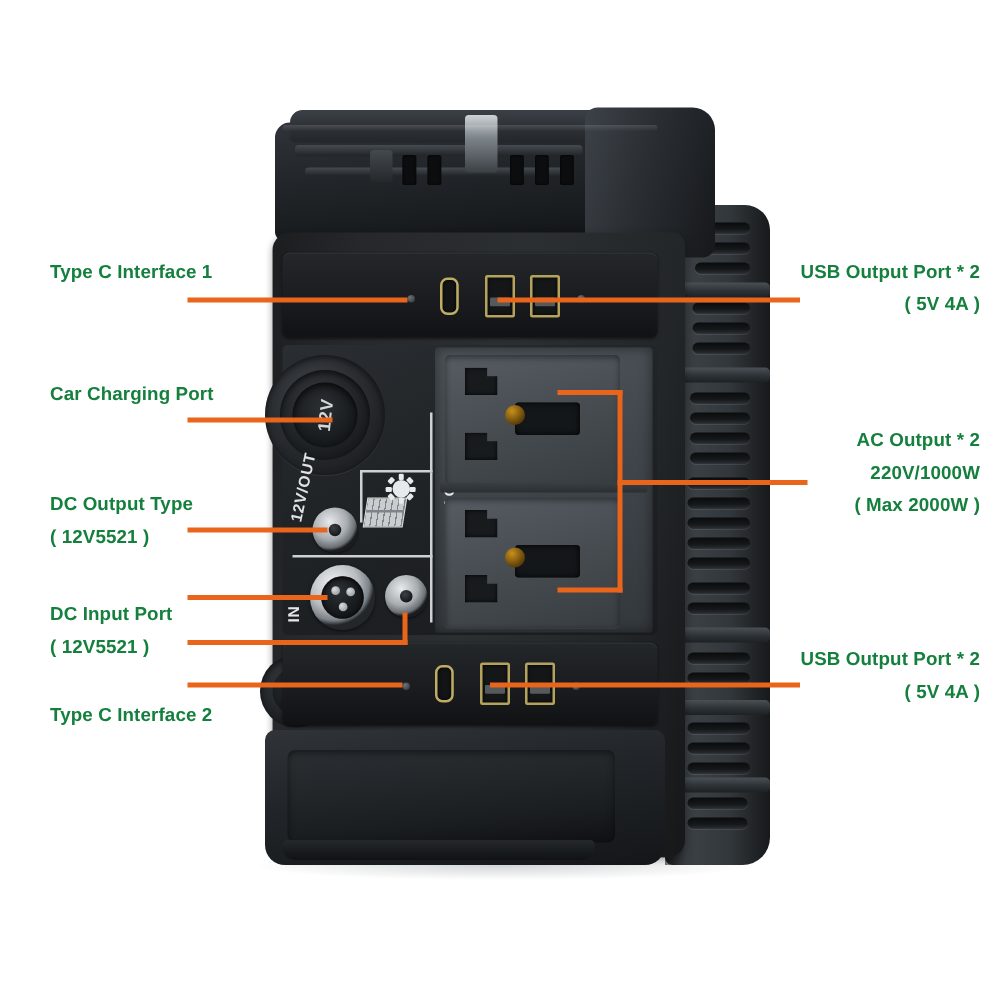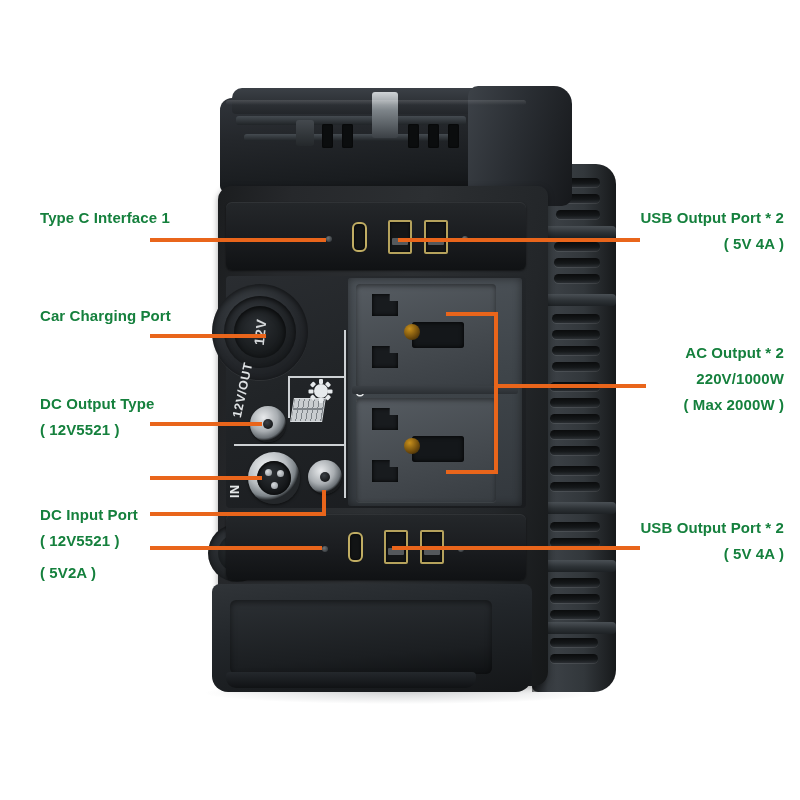--- a/index.html
+++ b/index.html
@@ -474,27 +474,27 @@
   <div class="label" style="left:40px;top:303px;">
     <span class="ln">Car Charging Port</span>
   </div>
 
   <div class="label" style="left:40px;top:391px;">
     <span class="ln">DC Output Type</span>
     <span class="ln">( 12V5521 )</span>
   </div>
 
 
-  <div class="label" style="left:40px;top:502px;">
+  <div class="label" style="left:40px;top:479px;">
     <span class="ln">DC Input Port</span>
     <span class="ln">( 12V5521 )</span>
   </div>
 
   <div class="label" style="left:40px;top:560px;">
-    <span class="ln">( 5V2A )</span>
+    <span class="ln">Type C Interface 2</span>
   </div>
 
   <div class="label right" style="left:624px;top:205px;width:160px;">
     <span class="ln">USB Output Port * 2</span>
     <span class="ln">( 5V 4A )</span>
   </div>
 
   <div class="label right" style="left:624px;top:340px;width:160px;">
     <span class="ln">AC Output * 2</span>
     <span class="ln">220V/1000W</span>

